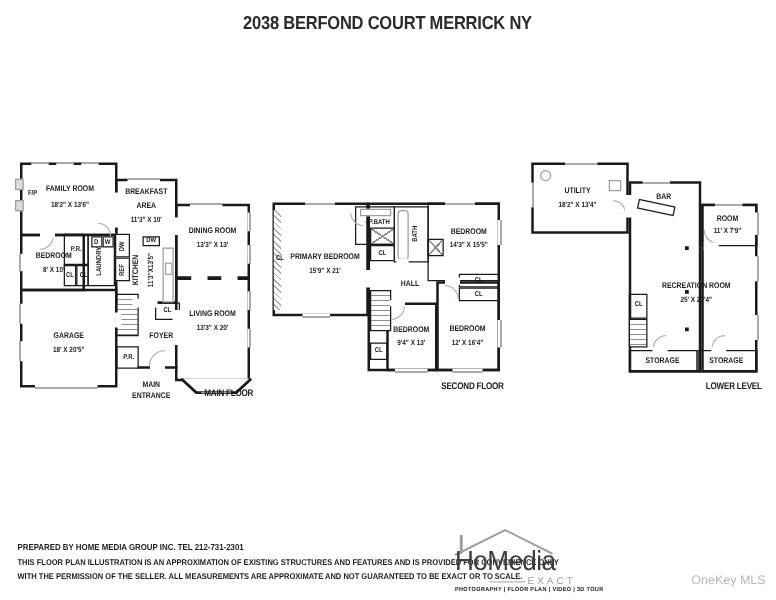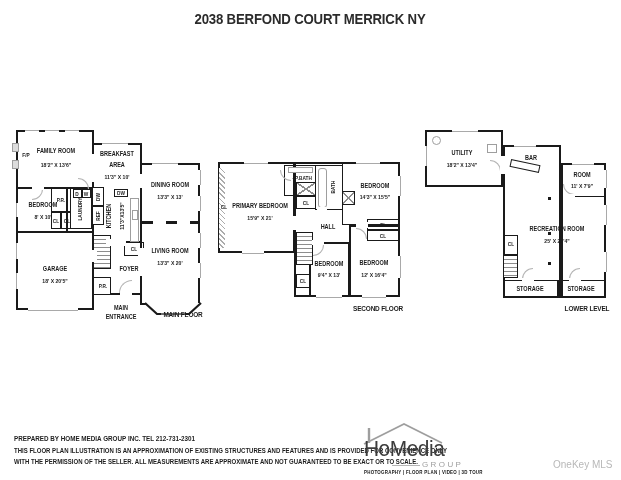--- a/index.html
+++ b/index.html
@@ -247,17 +247,17 @@
 <div class="fl" style="left:14px;top:447px;font-size:6.7px">THIS FLOOR PLAN ILLUSTRATION IS AN APPROXIMATION OF EXISTING STRUCTURES AND FEATURES AND IS PROVIDED FOR CONVENIENCE ONLY</div>
 <div class="fl" style="left:14px;top:458px;font-size:6.7px">WITH THE PERMISSION OF THE SELLER.  ALL MEASUREMENTS ARE APPROXIMATE AND NOT GUARANTEED TO BE EXACT OR TO SCALE.</div>
 
 <div class="logo">
   <svg style="position:absolute;left:0;top:0;width:100px;height:26px" viewBox="0 0 100 26">
     <path d="M7 22 L7 7" fill="none" stroke="#9e9e9e" stroke-width="2.4"></path>
     <path d="M2 23 L42 3 L80 22" fill="none" stroke="#9e9e9e" stroke-width="1.6"></path>
   </svg>
   <div class="logo-name">HoMedia</div>
   <div class="logo-line"></div>
-  <div class="logo-group">GROUP</div>
+  <div class="logo-group">EXACT</div>
   <div class="logo-tag">PHOTOGRAPHY | FLOOR PLAN | VIDEO | 3D TOUR</div>
 </div>
 
 <div class="watermark">OneKey MLS</div>
 
 </body></html>

